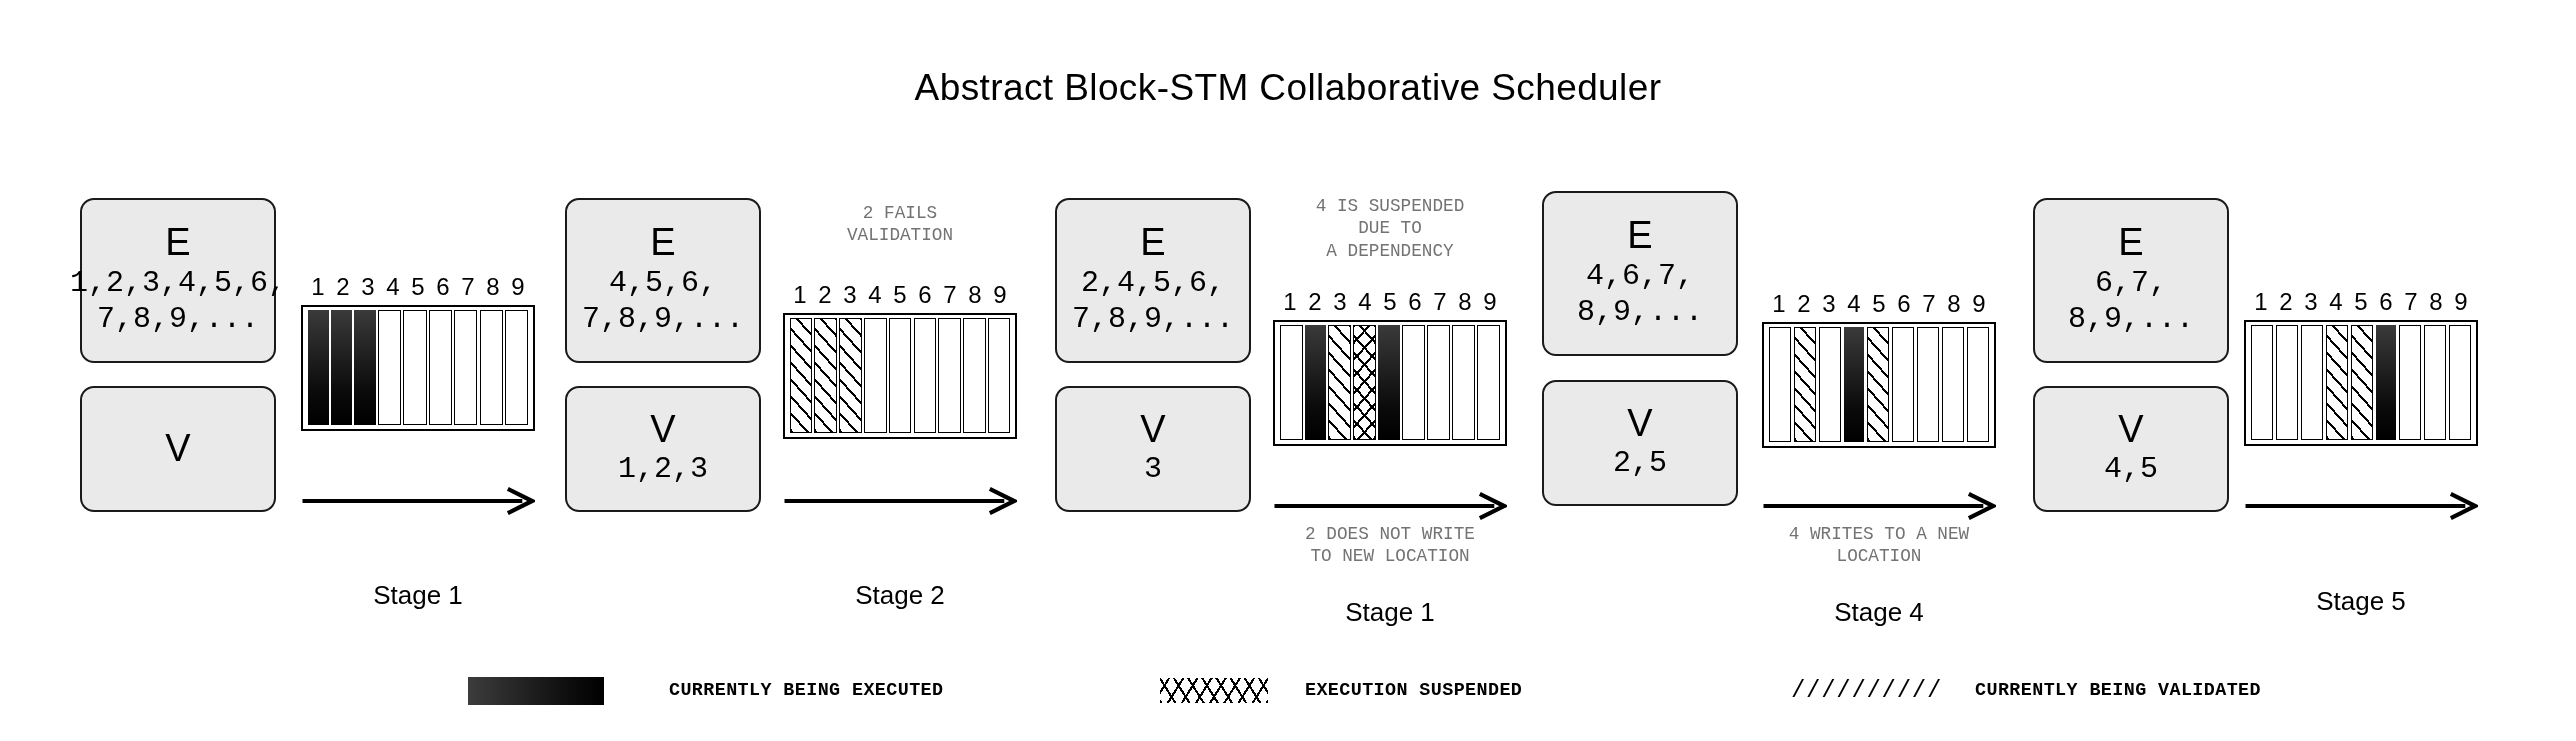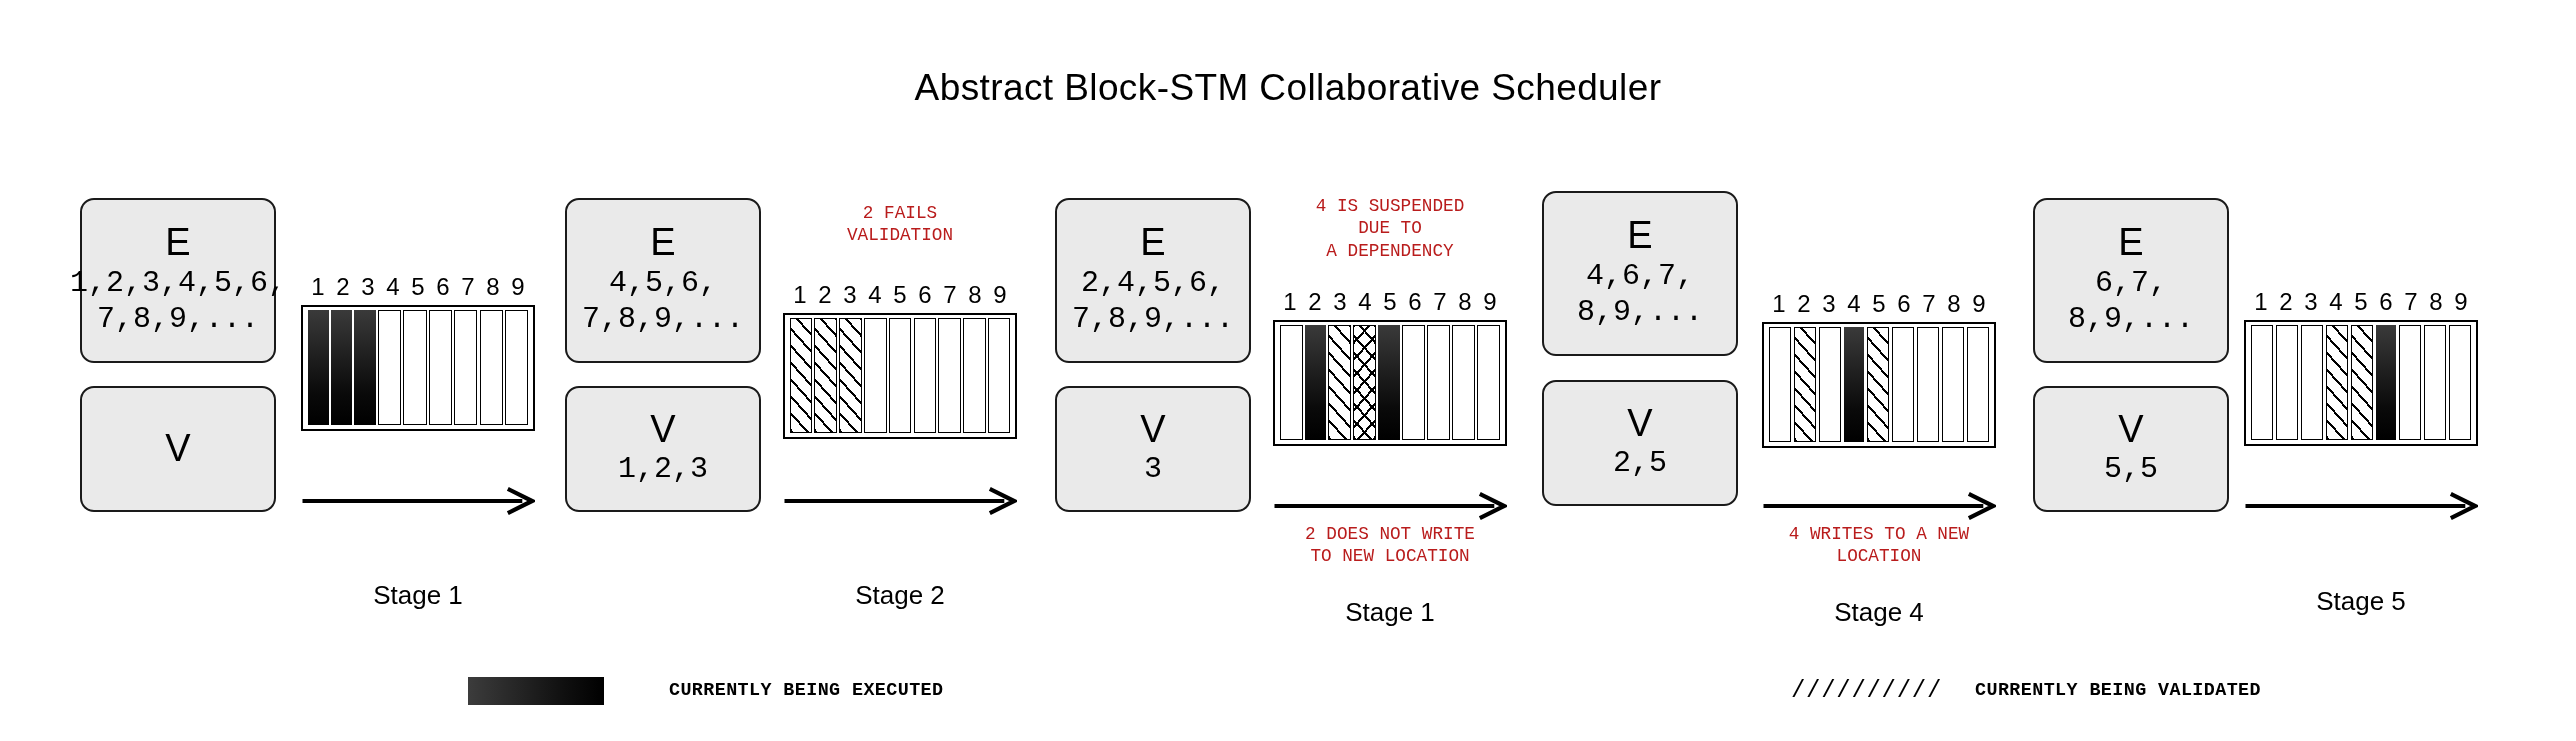--- a/index.html
+++ b/index.html
@@ -113,21 +113,21 @@
   .stage-arrow svg { display: block; }
 
   
   .annotation {
     position: absolute;
     font-family: "Liberation Mono", monospace;
     font-size: 17.7px;
     line-height: 1.26;
     text-align: center;
     white-space: pre-line;
-    color: #b91c1c;
+    color: #737373;
   }
 
   
   .stage-label {
     position: absolute;
     font-family: "Liberation Sans", sans-serif;
     font-size: 26px;
     text-align: center;
     white-space: nowrap;
     color: #000;
@@ -339,21 +339,21 @@
     <div class="annotation" style="left: 1762px; top: 523px; width: 234px;">4 WRITES TO A NEW
 LOCATION</div>
     <div class="stage-label" style="left: 1762px; top: 597px; width: 234px;">Stage 4</div>
     <div class="queue-box" style="left: 2033px; top: 198px; width: 196px; height: 165px;">
       <div class="queue-letter">E</div>
       <div class="queue-items">6,7,
 8,9,...</div>
     </div>
     <div class="queue-box" style="left: 2033px; top: 386px; width: 196px; height: 126px;">
       <div class="queue-letter">V</div>
-      <div class="queue-items">5,5</div>
+      <div class="queue-items">4,5</div>
     </div>
     <div class="strip-wrap" style="left: 2244px; top: 290px; width: 234px;">
       <div class="strip-numbers" style="width: 234px;">
         <span>1</span>
         <span>2</span>
         <span>3</span>
         <span>4</span>
         <span>5</span>
         <span>6</span>
         <span>7</span>
@@ -379,18 +379,22 @@
       </svg>
     </div>
     <div class="stage-label" style="left: 2244px; top: 567px; width: 234px; margin-top: 19px;">Stage 5</div>
   </div>
 
 <div id="legend">
     <div class="legend-entry" style="left: 468px; top: 0px;">
       <div class="legend-swatch sw-exec"></div>
       <div class="legend-text" style="margin-left: 65px;">CURRENTLY BEING EXECUTED</div>
     </div>
+    <div class="legend-entry" style="left: 1160px; top: 0px;">
+      <div class="legend-swatch sw-susp"></div>
+      <div class="legend-text" style="margin-left: 37px;">EXECUTION SUSPENDED</div>
+    </div>
     <div class="legend-entry" style="left: 1791px; top: 0px;">
       <div class="legend-swatch sw-valid">//////////</div>
       <div class="legend-text" style="margin-left: 33px;">CURRENTLY BEING VALIDATED</div>
     </div>
   </div>
 
 
 </body></html>

